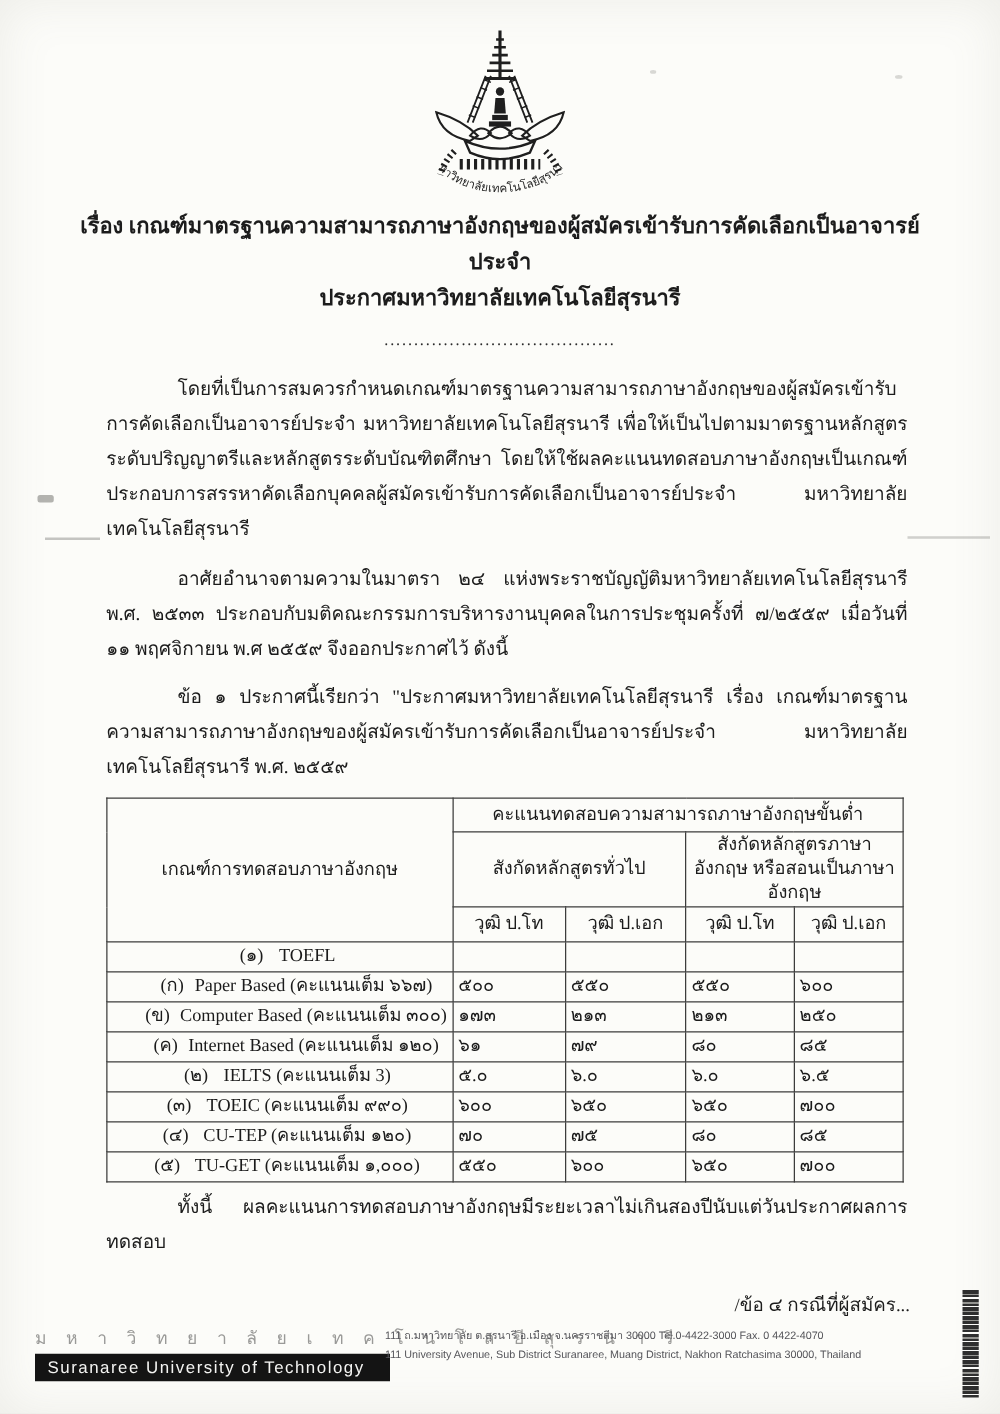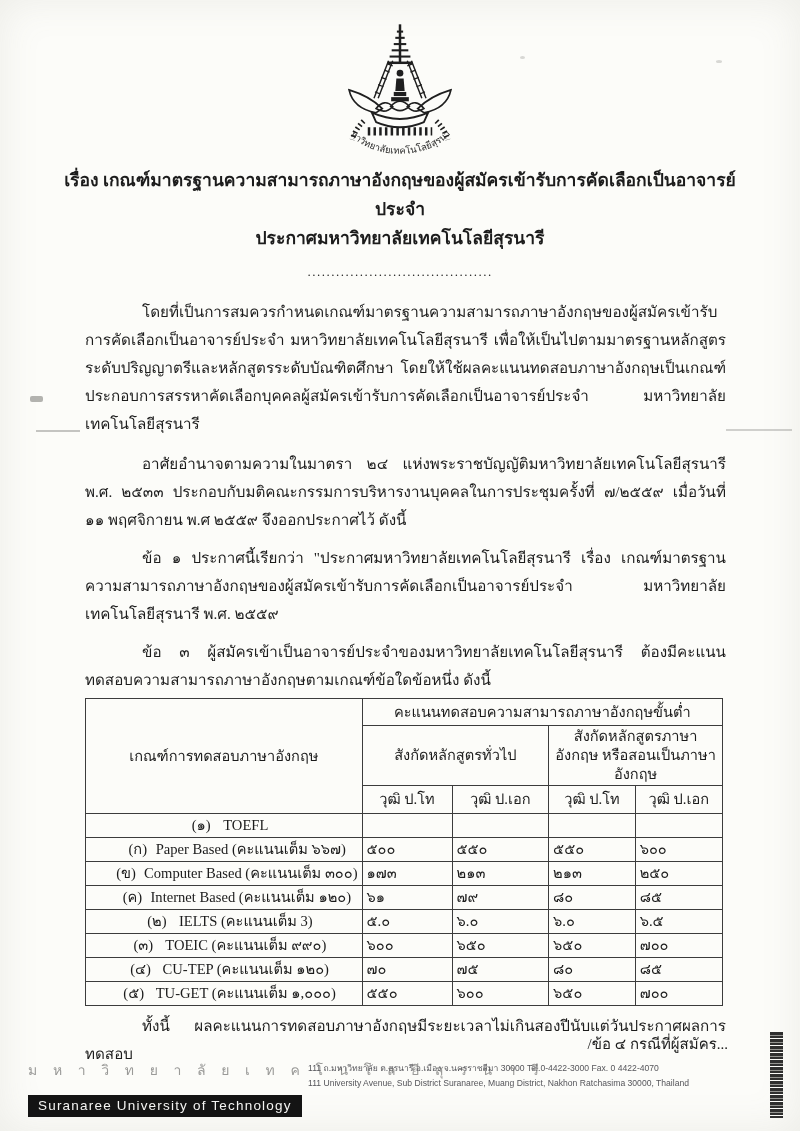--- a/index.html
+++ b/index.html
@@ -67,21 +67,21 @@
   
   .footer{position:absolute;left:0;top:1055px;width:800px;height:76px;font-family:"Liberation Sans", sans-serif;}
   .org-thai{
     position:absolute;left:28px;top:4px;
     font-size:14px;letter-spacing:.42em;color:#9a9a98;white-space:nowrap;
   }
   .org-en-badge{
     position:absolute;left:28px;top:28px;
     background:#141414;color:#f4f4f2;
     font-size:13.5px;letter-spacing:1.2px;
-    padding:3px 10px 4px 10px;white-space:nowrap;margin-top:12px;
+    padding:3px 20px 4px 10px;white-space:nowrap;
   }
   .addr{position:absolute;left:308px;top:6px;width:462px;color:#55555a;}
   .addr div{font-size:8.6px;line-height:15px;white-space:nowrap;}
 
   
   .artifact{position:absolute;background:#6a6a66;opacity:.38;}
   .a1{left:30px;top:396px;width:13px;height:6px;border-radius:2px;opacity:.5;}
   .a2{left:36px;top:430px;width:44px;height:2px;}
   .a3{left:726px;top:429px;width:66px;height:2px;opacity:.3;}
   .a4{left:520px;top:56px;width:5px;height:3px;opacity:.25;border-radius:50%;}
@@ -142,21 +142,20 @@
   <div class="title-block">
     <div>เรื่อง  เกณฑ์มาตรฐานความสามารถภาษาอังกฤษของผู้สมัครเข้ารับการคัดเลือกเป็นอาจารย์ประจำ</div>
     <div>ประกาศมหาวิทยาลัยเทคโนโลยีสุรนารี</div>
     <div class="dots">.......................................</div>
   </div>
 
   <div class="body-col">
     <p class="para p1">โดยที่เป็นการสมควรกำหนดเกณฑ์มาตรฐานความสามารถภาษาอังกฤษของผู้สมัครเข้ารับการคัดเลือกเป็นอาจารย์ประจำ มหาวิทยาลัยเทคโนโลยีสุรนารี เพื่อให้เป็นไปตามมาตรฐานหลักสูตรระดับปริญญาตรีและหลักสูตรระดับบัณฑิตศึกษา โดยให้ใช้ผลคะแนนทดสอบภาษาอังกฤษเป็นเกณฑ์ประกอบการสรรหาคัดเลือกบุคคลผู้สมัครเข้ารับการคัดเลือกเป็นอาจารย์ประจำ มหาวิทยาลัยเทคโนโลยีสุรนารี</p>
     <p class="para">อาศัยอำนาจตามความในมาตรา ๒๔ แห่งพระราชบัญญัติมหาวิทยาลัยเทคโนโลยีสุรนารี พ.ศ. ๒๕๓๓ ประกอบกับมติคณะกรรมการบริหารงานบุคคลในการประชุมครั้งที่ ๗/๒๕๕๙ เมื่อวันที่ ๑๑ พฤศจิกายน พ.ศ ๒๕๕๙ จึงออกประกาศไว้ ดังนี้</p>
     <p class="para">ข้อ ๑ ประกาศนี้เรียกว่า "ประกาศมหาวิทยาลัยเทคโนโลยีสุรนารี เรื่อง เกณฑ์มาตรฐานความสามารถภาษาอังกฤษของผู้สมัครเข้ารับการคัดเลือกเป็นอาจารย์ประจำ มหาวิทยาลัยเทคโนโลยีสุรนารี พ.ศ. ๒๕๕๙</p>
-    <p class="para last">ข้อ ๓ ผู้สมัครเข้าเป็นอาจารย์ประจำของมหาวิทยาลัยเทคโนโลยีสุรนารี ต้องมีคะแนนทดสอบความสามารถภาษาอังกฤษตามเกณฑ์ข้อใดข้อหนึ่ง ดังนี้</p>
 
     <table class="scores">
       <colgroup>
         <col style="width:243px">
           <col style="width:99px">
           <col style="width:106px">
           <col style="width:95px">
           <col style="width:95px">
       </colgroup>
       <tbody>

